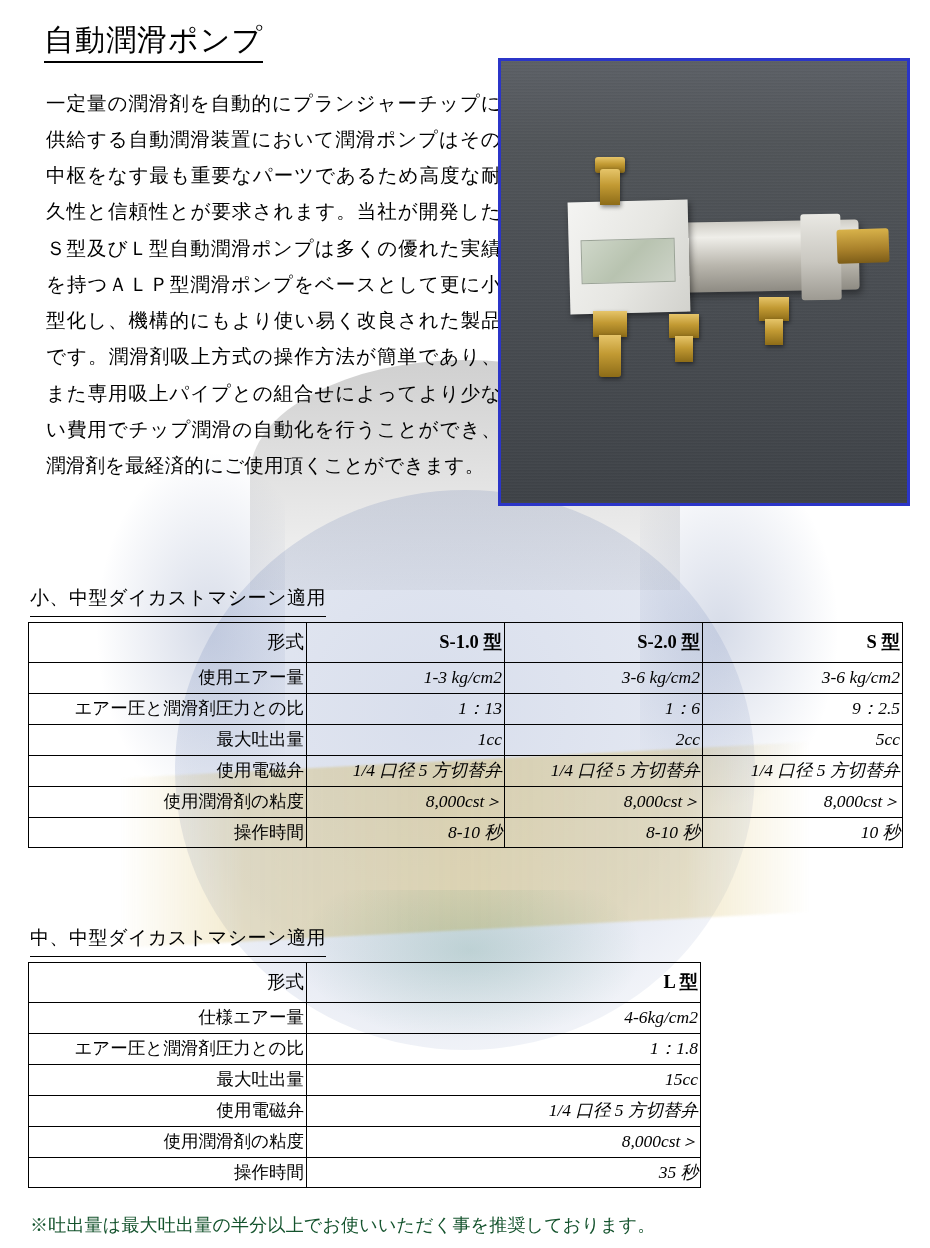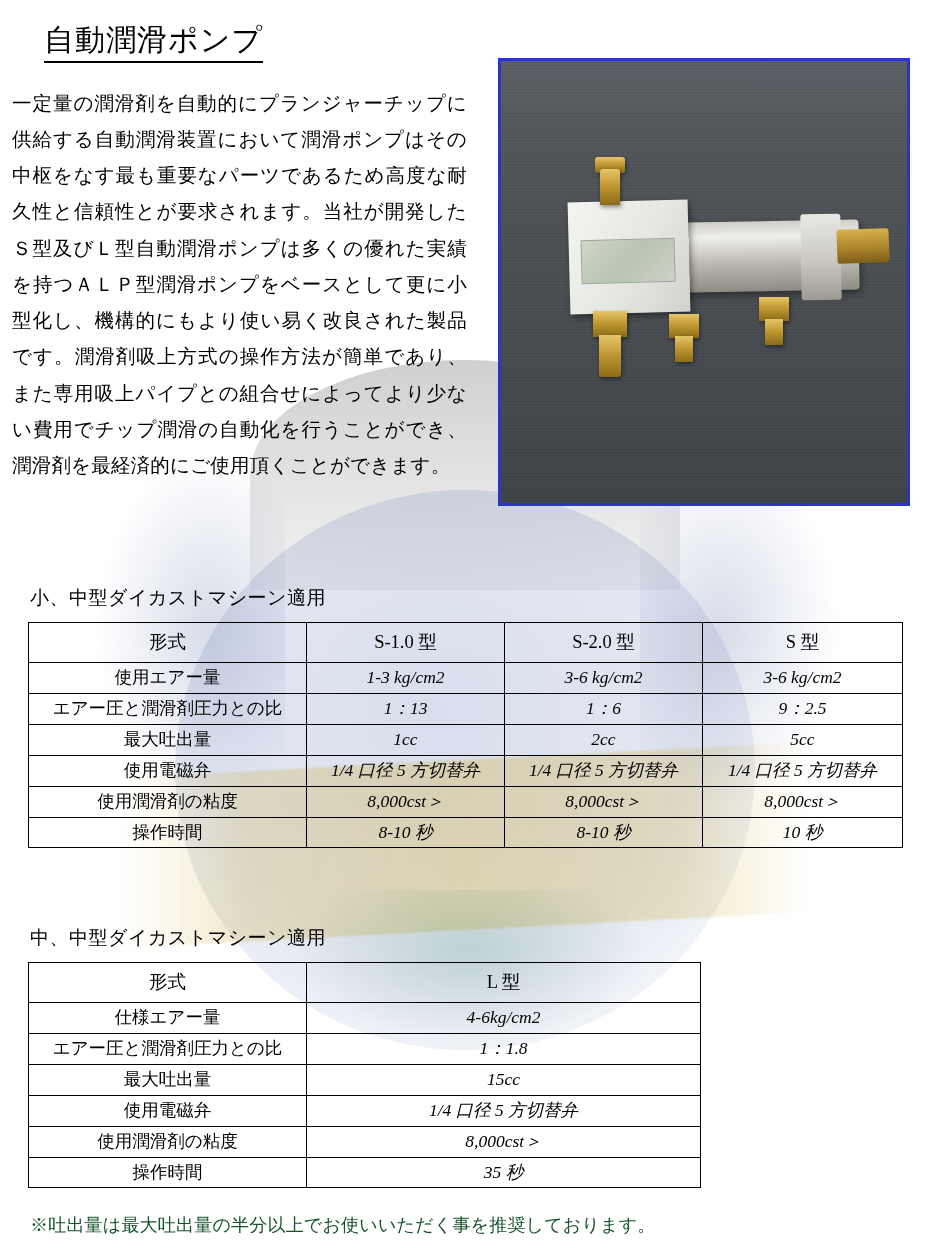--- a/index.html
+++ b/index.html
@@ -94,21 +94,21 @@
     font-size: 30px;
     font-weight: normal;
     letter-spacing: 1px;
     border-bottom: 2px solid #000;
     padding-bottom: 3px;
     line-height: 1.2;
   }
 
   .intro {
     position: absolute;
-    left: 12px;
+    left: 46px;
     top: 66px;
     width: 455px;
     font-size: 19.5px;
     line-height: 1.86;
     text-align: justify;
     text-justify: inter-ideograph;
     letter-spacing: 0.2px;
   }
 
   .photo-frame {
@@ -217,45 +217,45 @@
     left: 258px; top: 236px; width: 30px; height: 24px;
   }
   .brass-b3b {
     left: 264px; top: 258px; width: 18px; height: 26px;
   }
 
   .section-label {
     position: absolute;
     font-size: 19px;
     border-bottom: 1.6px solid #000;
-    padding-bottom: 11px;
+    padding-bottom: 5px;
     letter-spacing: 0.5px;
   }
 
   table.spec {
     position: absolute;
     border-collapse: collapse;
     table-layout: fixed;
     background: transparent;
   }
   table.spec td {
     border: 1px solid #000;
-    text-align: center;
+    text-align: right;
     font-size: 17.5px;
     padding: 4px 2px;
     line-height: 1.25;
     white-space: nowrap;
   }
   table.spec tr.head td {
     font-size: 18.5px;
     padding: 8px 2px;
   }
   table.spec tr.head td.model {
     font-family: "Liberation Serif", serif;
-    font-weight: normal;
+    font-weight: bold;
   }
   table.spec td.rowhead {
     font-size: 17.5px;
     margin-top: 48px;
   }
   table.spec td.val {
     font-family: "Liberation Serif", serif;
     font-style: italic;
   }
 

